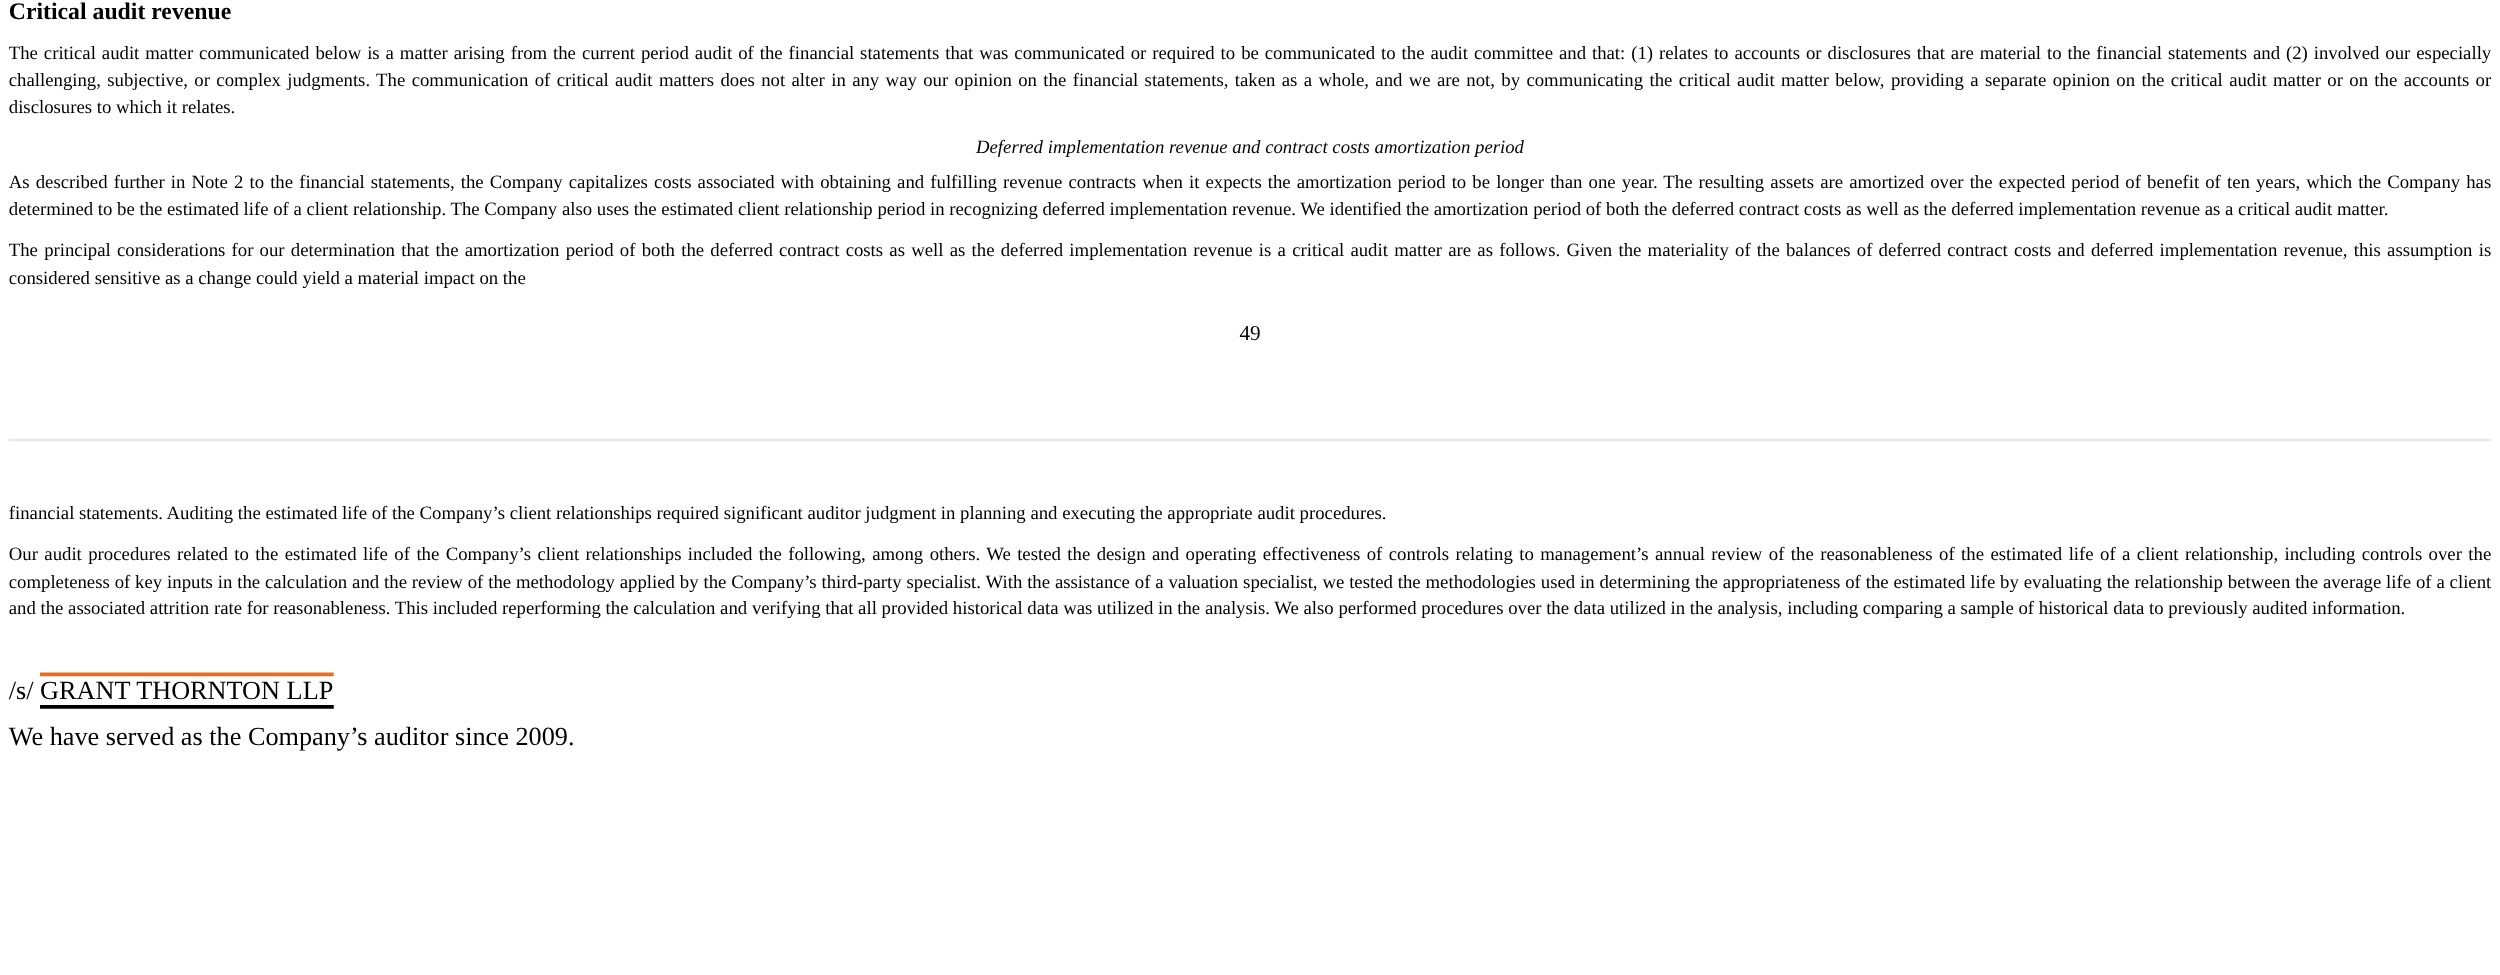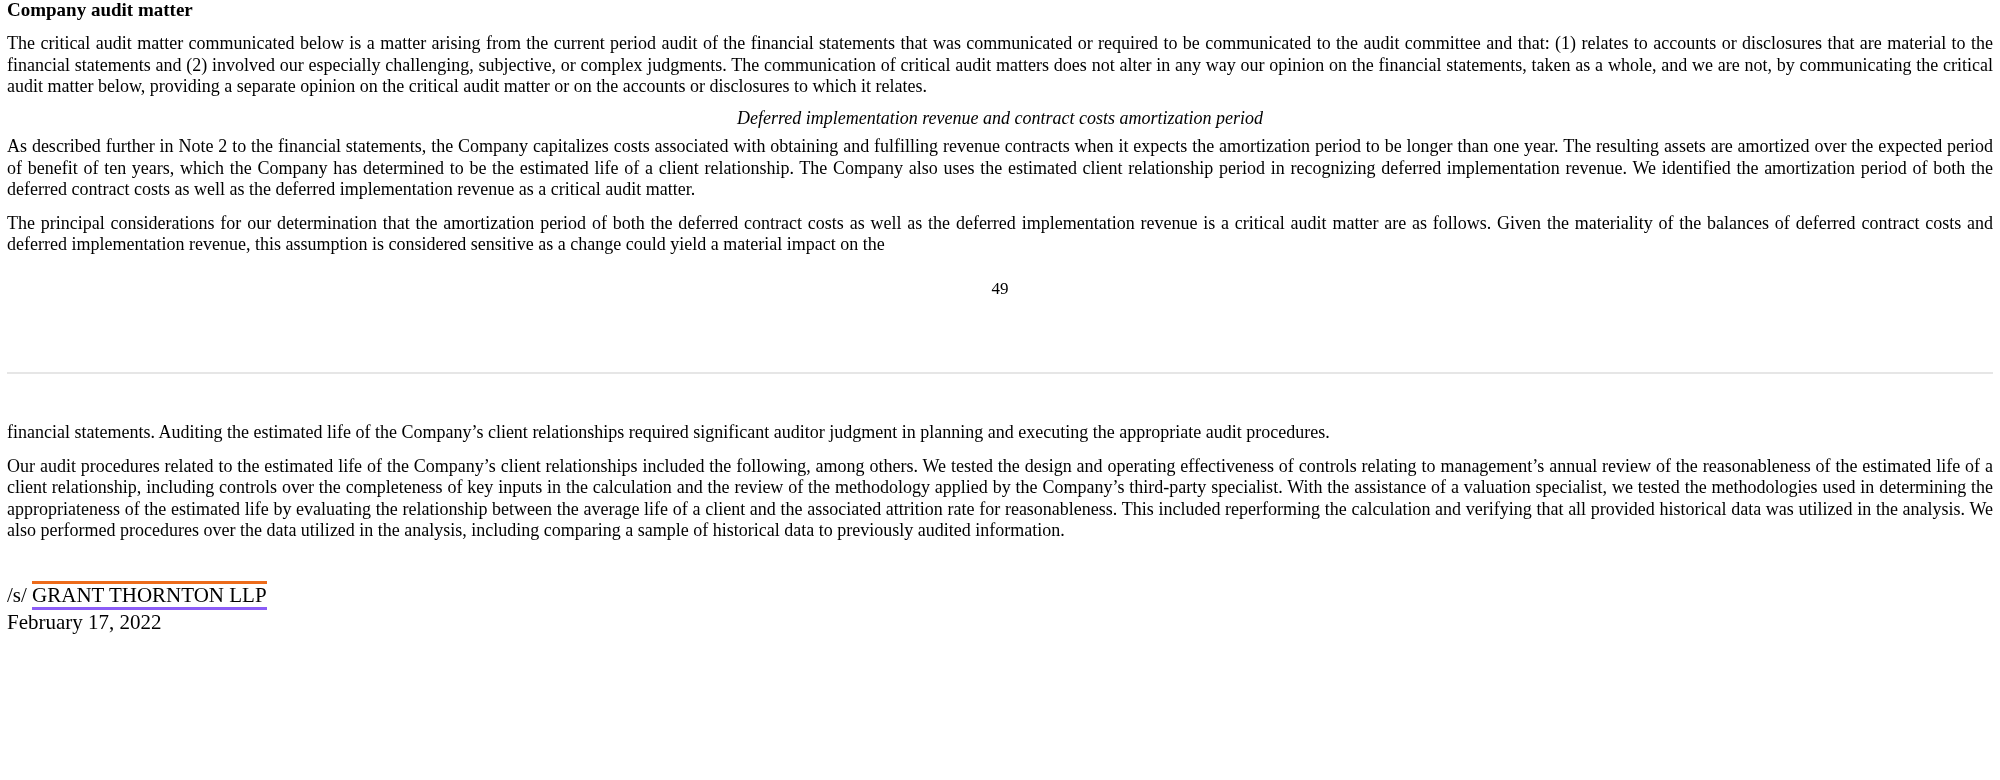--- a/index.html
+++ b/index.html
@@ -18,21 +18,21 @@
     padding: 0 7px;
     width: 1986px;
   }
   .heading {
     font-size: 19px;
     font-weight: bold;
     line-height: 20px;
     margin: 0;
   }
   .para {
-    font-size: 18px;
+    font-size: 15px;
     line-height: 21.5px;
     margin: 0;
     font-family: Liberation Serif, serif;
   }
   .j { text-align: justify; }
   .intro         { margin-top: 13px; }
   .matter-title  { margin-top: 10px; font-style: italic; text-align: center; }
   .matter-desc   { margin-top: 7px; }
   .principal     { margin-top: 12px; }
   .pageno {
@@ -50,33 +50,33 @@
   .continuation  { margin-top: 48px; }
   .procedures    { margin-top: 12px; }
   .sig {
     font-size: 21px;
     line-height: normal;
   }
   .sig-line { margin-top: 39px; }
   .hl {
     display: inline-block;
     border-top: 3px solid #ED6B1A;
-    border-bottom: 3px solid #8b5cf6;
+    border-bottom: 3px solid #000000;
     line-height: 1.12;
   }
   .tenure { margin-top: 10px; }
   .loc    { margin-top: 5px; }
   .date   { margin-top: 0; }
 </style>
 </head>
 <body>
 
 <div class="page">
 
-  <h1 class="heading">Company audit matter</h1>
+  <h1 class="heading">Critical audit revenue</h1>
 
   <p class="para j intro">The critical audit matter communicated below is a matter arising from the current period audit of the financial statements that was communicated or required to be communicated to the audit committee and that: (1) relates to accounts or disclosures that are material to the financial statements and (2) involved our especially challenging, subjective, or complex judgments. The communication of critical audit matters does not alter in any way our opinion on the financial statements, taken as a whole, and we are not, by communicating the critical audit matter below, providing a separate opinion on the critical audit matter or on the accounts or disclosures to which it relates.</p>
 
   <p class="para matter-title">Deferred implementation revenue and contract costs amortization period</p>
 
   <p class="para j matter-desc">As described further in Note 2 to the financial statements, the Company capitalizes costs associated with obtaining and fulfilling revenue contracts when it expects the amortization period to be longer than one year. The resulting assets are amortized over the expected period of benefit of ten years, which the Company has determined to be the estimated life of a client relationship. The Company also uses the estimated client relationship period in recognizing deferred implementation revenue. We identified the amortization period of both the deferred contract costs as well as the deferred implementation revenue as a critical audit matter.</p>
 
   <p class="para j principal">The principal considerations for our determination that the amortization period of both the deferred contract costs as well as the deferred implementation revenue is a critical audit matter are as follows. Given the materiality of the balances of deferred contract costs and deferred implementation revenue, this assumption is considered sensitive as a change could yield a material impact on the</p>
 
   <div class="pageno">49</div>
@@ -85,17 +85,17 @@
 
   <p class="para continuation">financial statements. Auditing the estimated life of the Company’s client relationships required significant auditor judgment in planning and executing the appropriate audit procedures.</p>
 
   <p class="para j procedures">Our audit procedures related to the estimated life of the Company’s client relationships included the following, among others. We tested the design and operating effectiveness of controls relating to management’s annual review of the reasonableness of the estimated life of a client relationship, including controls over the completeness of key inputs in the calculation and the review of the methodology applied by the Company’s third-party specialist. With the assistance of a valuation specialist, we tested the methodologies used in determining the appropriateness of the estimated life by evaluating the relationship between the average life of a client and the associated attrition rate for reasonableness. This included reperforming the calculation and verifying that all provided historical data was utilized in the analysis. We also performed procedures over the data utilized in the analysis, including comparing a sample of historical data to previously audited information.</p>
 
   <div class="sig sig-line">
     <span>/s/</span>
     <span class="hl">GRANT THORNTON LLP</span>
   </div>
 
+  <div class="sig tenure">We have served as the Company’s auditor since 2009.</div>
 
 
-  <div class="sig date">February 17, 2022</div>
 
 </div>
 
 </body></html>

